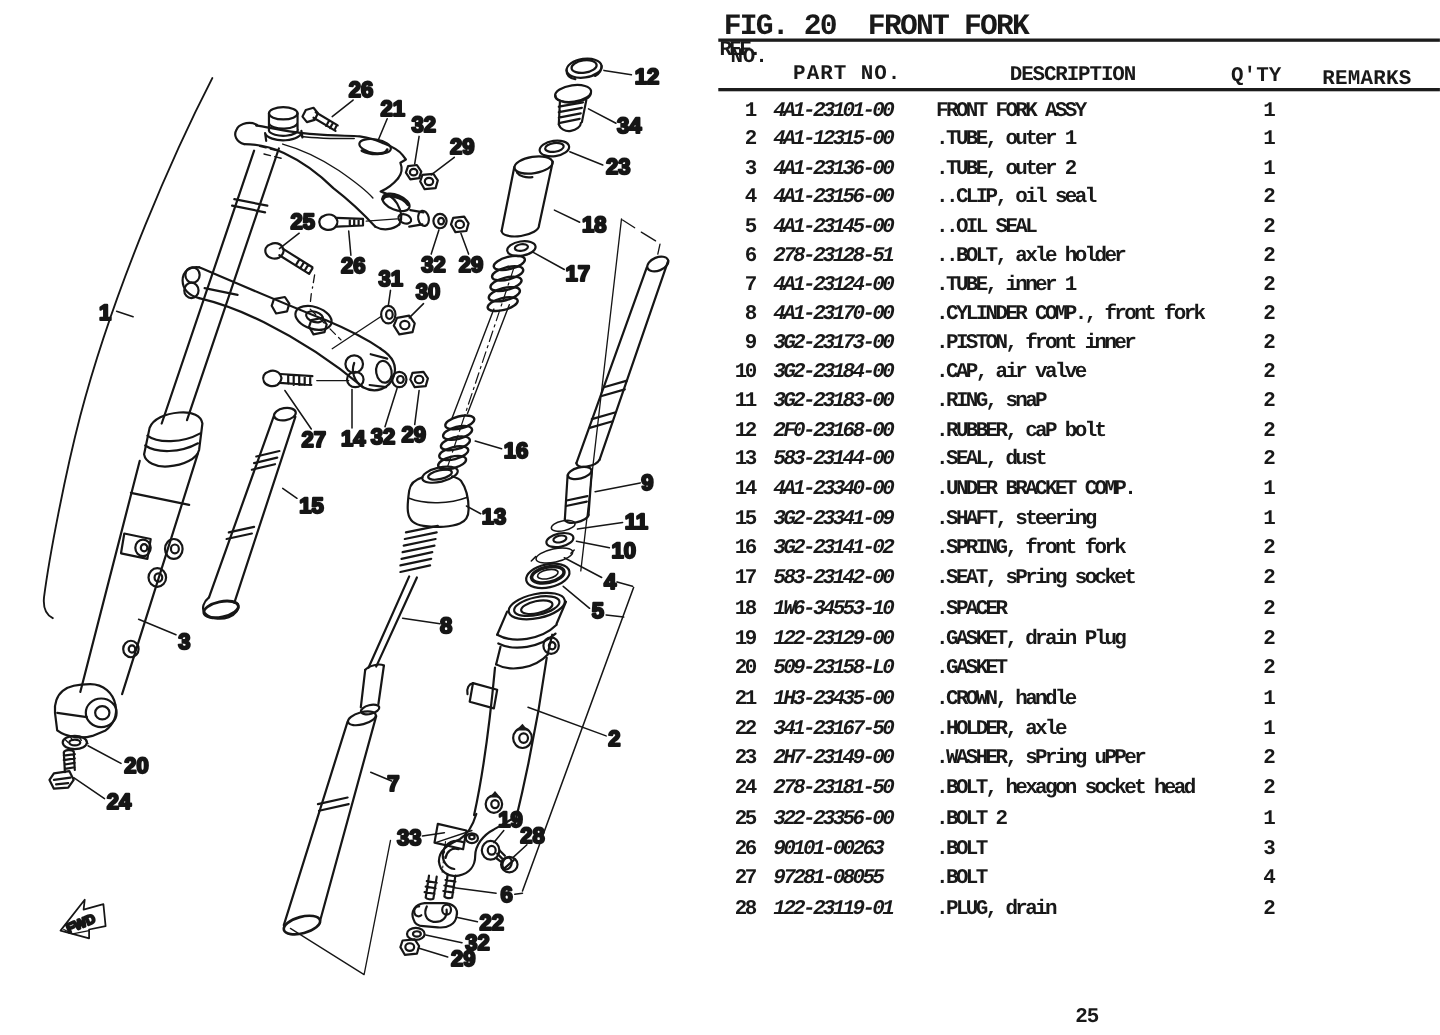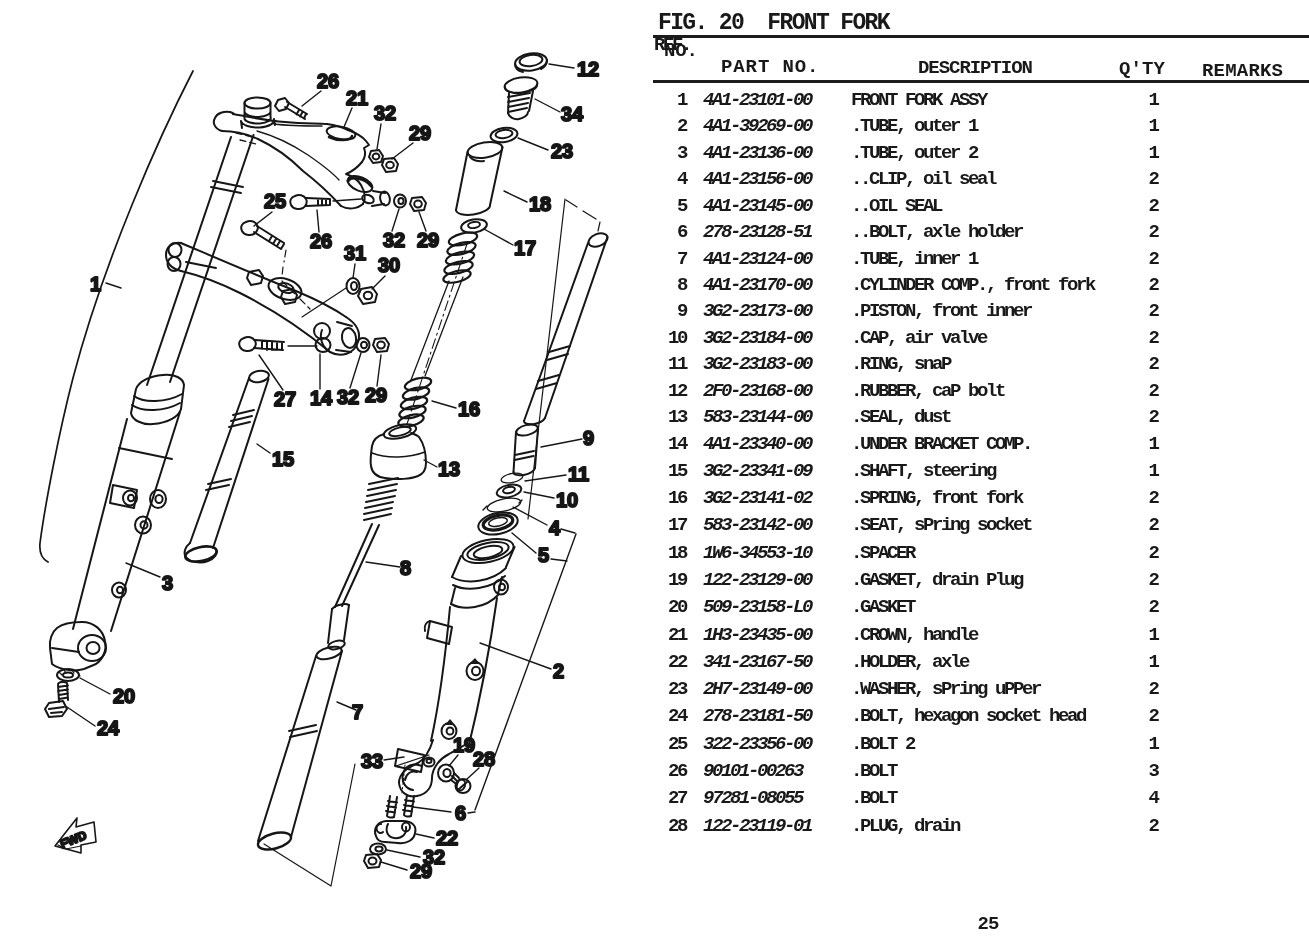--- a/index.html
+++ b/index.html
@@ -1,18 +1,18 @@
 <!DOCTYPE html>
 <html><head>
 <meta charset="utf-8">
 <style>
   html,body{margin:0;padding:0;}
   body{width:1309px;height:941px;background:#ffffff;position:relative;overflow:hidden;
        font-family:"Liberation Mono", monospace;color:#191919;}
-  .title{position:absolute;left:658px;top:10px;font-size:23px;font-weight:bold;letter-spacing:-1.65px;white-space:pre;}
+  .title{position:absolute;left:658px;top:10px;font-size:27px;font-weight:bold;letter-spacing:-1.65px;white-space:pre;}
   .rule{position:absolute;height:2.8px;background:#1c1c1c;}
   .hdr{position:absolute;font-size:19px;font-weight:bold;white-space:pre;letter-spacing:-2.4px;}
   .tr{position:absolute;left:0;top:0;height:19px;font-size:19px;font-weight:bold;white-space:pre;letter-spacing:-2.4px;line-height:19px;}
   .tr span{position:absolute;top:0;}
   .c-ref{left:650px;width:36px;text-align:right;display:inline-block;}
   .c-part{left:703px;font-style:italic;}
   .c-desc{left:851px;}
   .c-qty{left:1135px;width:36px;text-align:center;display:inline-block;}
   .pageno{position:absolute;left:958px;top:913px;width:60px;text-align:center;font-size:19px;font-weight:bold;letter-spacing:-1px;}
   svg text{font-family:"Liberation Sans", sans-serif;font-weight:bold;fill:#161616;}
@@ -32,21 +32,21 @@
 <div class="hdr" style="left:918px;top:57px;letter-spacing:-1.05px;">DESCRIPTION</div>
 
 <div class="hdr" style="left:1119px;top:58px;letter-spacing:0.1px;">Q'TY</div>
 
 <div class="hdr" style="left:1202px;top:60px;letter-spacing:0.2px;">REMARKS</div>
 
 <div class="rule" style="left:653px;top:80px;width:656px;"></div>
 
 <div class="tr" style="top:91.0px"><span class="c-ref">1</span><span class="c-part">4A1-23101-00</span><span class="c-desc">FRONT FORK ASSY</span><span class="c-qty">1</span></div>
 
-<div class="tr" style="top:117.4px"><span class="c-ref">2</span><span class="c-part">4A1-39269-00</span><span class="c-desc">.TUBE, outer 1</span><span class="c-qty">1</span></div>
+<div class="tr" style="top:117.4px"><span class="c-ref">2</span><span class="c-part">4A1-12315-00</span><span class="c-desc">.TUBE, outer 1</span><span class="c-qty">1</span></div>
 
 <div class="tr" style="top:143.8px"><span class="c-ref">3</span><span class="c-part">4A1-23136-00</span><span class="c-desc">.TUBE, outer 2</span><span class="c-qty">1</span></div>
 
 <div class="tr" style="top:170.3px"><span class="c-ref">4</span><span class="c-part">4A1-23156-00</span><span class="c-desc">..CLIP, oil seal</span><span class="c-qty">2</span></div>
 
 <div class="tr" style="top:196.7px"><span class="c-ref">5</span><span class="c-part">4A1-23145-00</span><span class="c-desc">..OIL SEAL</span><span class="c-qty">2</span></div>
 
 <div class="tr" style="top:223.1px"><span class="c-ref">6</span><span class="c-part">278-23128-51</span><span class="c-desc">..BOLT, axle holder</span><span class="c-qty">2</span></div>
 
 <div class="tr" style="top:249.5px"><span class="c-ref">7</span><span class="c-part">4A1-23124-00</span><span class="c-desc">.TUBE, inner 1</span><span class="c-qty">2</span></div>

